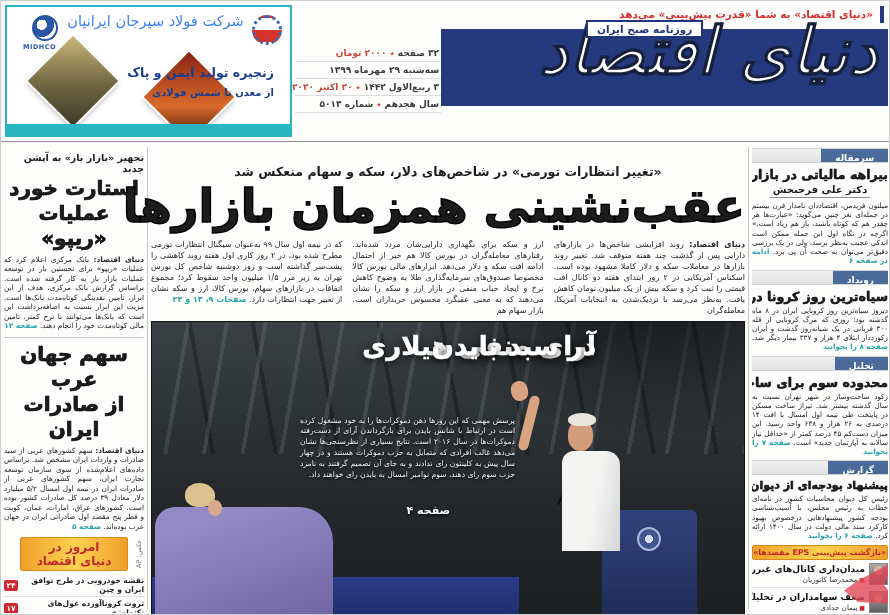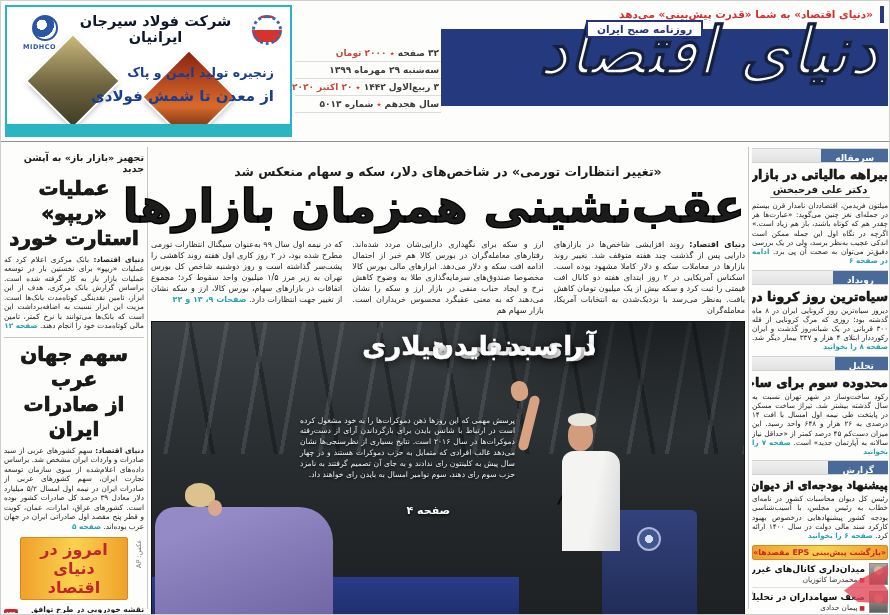--- a/index.html
+++ b/index.html
@@ -7,34 +7,34 @@
   .page {
     position:relative; width:890px; height:615px; margin:0 auto;
     background:#fdfdfc; overflow:hidden; direction:rtl;
     font-family:"DejaVu Sans", sans-serif; color:#1c1c1c;
     border:1px solid #cfcfcf;
   }
   
   .ad { position:absolute; left:4px; top:4px; width:287px; height:132px;
         border:2px solid #2ab5c2; background:#fff; overflow:hidden; }
   .ad-title { position:absolute; top:6px; right:46px; left:60px; text-align:center;
-        color:#0f172a; font-weight:bold; font-size:14.5px; }
+        color:#3b82f6; font-weight:normal; font-size:14.5px; }
   .ad-logo-m { position:absolute; left:16px; top:8px; width:44px; text-align:left; }
   .ad-globe { width:26px; height:26px; margin:0 auto; border-radius:50%;
         border:2px solid #2b56a4;
         background:radial-gradient(circle at 35% 35%, #ffffff 0 25%, #2b56a4 26% 60%, #ffffff 61% 100%); }
   .ad-logo-m .t { font-size:6.5px; font-weight:bold; color:#2b56a4; letter-spacing:.5px; margin-top:2px; }
   .ad-logo-g { position:absolute; right:8px; top:8px; width:30px; height:30px; border-radius:50%;
         border:3px dotted #3a66b0; background:linear-gradient(180deg,#ffffff 50%, #d6332c 50%); }
   .diamond { position:absolute; width:64px; height:64px; transform:rotate(45deg);
         box-shadow:0 0 0 2px #fff, 2px 2px 6px rgba(0,0,0,.35); }
   .d1 { left:34px; top:42px; background:linear-gradient(135deg,#c9b97a,#6f6440 55%,#3f3a26); }
   .d2 { left:150px; top:58px; background:linear-gradient(135deg,#8a2413,#d96a2a 60%,#3c120a); }
   .ad-l1 { position:absolute; right:16px; top:58px; color:#1a3e8f; font-weight:bold; font-size:12.5px; }
-  .ad-l2 { position:absolute; right:16px; top:80px; color:#1a3e8f; font-weight:bold; font-size:15px;margin-left:48px; }
+  .ad-l2 { position:absolute; right:16px; top:80px; color:#1a3e8f; font-weight:bold; font-size:10px;margin-left:48px; }
   .ad-strip { position:absolute; left:0; right:0; bottom:0; height:11px; background:#2ab5c2; }
 
   .tagline { position:absolute; right:16px; top:7px; color:#d62e2e; font-weight:bold; font-size:10.5px; }
   .tagline-bar { position:absolute; right:5px; top:5px; width:4px; height:17px; background:#253a7e; }
   .masthead-band { position:absolute; left:440px; top:28px; width:447px; height:77px; background:#253a7e; }
   .masthead-title { position:absolute; right:10px; top:-16px; font-size:66px; font-weight:bold;
         font-style:italic; color:#ffffff; -webkit-text-stroke:1.2px #14203e; white-space:nowrap;
         text-shadow:0 0 1px #14203e; }
   .badge { position:absolute; left:585px; top:19px; background:#fff; border:2px solid #22357c;
         color:#22357c; font-weight:bold; font-size:10.5px; padding:1px 9px; z-index:3; }
@@ -52,21 +52,21 @@
   
   .leftcol { position:absolute; left:3px; top:145px; width:140px; height:467px; overflow:hidden; }
   .lc-kicker { font-size:9.5px; font-weight:bold; margin:6px 0 2px; }
   .lc-h { text-align:center; font-size:20px; font-weight:bold; line-height:1.25;
           -webkit-text-stroke:.7px #000; }
   .lc-body { font-size:7.3px; line-height:1.3; text-align:justify; margin-top:4px; color:#222; }
   .plink { color:#29a3ae; font-weight:bold; }
   .lc-div { border-top:1px solid #c4c4c4; margin:6px 0 4px; }
   .banner { background:linear-gradient(90deg,#f0a02c,#fbd24f 50%,#f0a02c);
           border:1px solid #d28b1e; border-radius:2px; text-align:center;
-          color:#c0272d; font-weight:bold; font-size:16px; padding:2px 12px; margin:6px 16px 3px; }
+          color:#c0272d; font-weight:bold; font-size:12px; padding:2px 12px; margin:6px 16px 3px; }
   .toc-row { display:flex; align-items:center; justify-content:space-between;
           border-bottom:1px solid #e3e3e3; padding:2px 0; }
   .toc-title { font-size:7.6px; font-weight:bold; color:#222; text-align:right; flex:1; }
   .toc-num { flex:none; width:14px; height:11px; background:#cf2630; color:#fff; font-size:7.5px;
           font-weight:bold; text-align:center; line-height:11px; border-radius:2px; margin-right:3px; }
 
   
   .center { position:absolute; left:150px; top:143px; width:594px; height:469px; }
   .kicker { text-align:center; font-size:12.5px; font-weight:bold; margin-top:20px; }
   .headline { text-align:center; font-size:46px; font-weight:bold; line-height:1.1;
@@ -190,22 +190,22 @@
     </div>
   </div>
 
   <div class="hrule"></div>
   <div class="vrule v1"></div>
   <div class="vrule v2"></div>
 
   <aside class="leftcol">
     <div class="lc-kicker">تجهیز «بازار باز» به آپشن جدید</div>
     <div class="lc-h">
+      <div>استارت خورد</div>
       <div>عملیات «ریپو»</div>
-      <div>استارت خورد</div>
     </div>
     <p class="lc-body"><b>دنیای اقتصاد:</b> <span>بانک مرکزی اعلام کرد که عملیات «ریپو» برای نخستین بار در توسعه عملیات بازار باز به کار گرفته شده است. براساس گزارش بانک مرکزی، هدف از این ابزار، تامین نقدینگی کوتاه‌مدت بانک‌ها است. مزیت این ابزار نسبت به اضافه‌برداشت این است که بانک‌ها می‌توانند با نرخ کمتر، تامین مالی کوتاه‌مدت خود را انجام دهند.</span> <span class="plink">صفحه ۱۲</span></p>
 
     <div class="lc-div"></div>
 
     <div class="lc-h">
       <div>سهم جهان عرب</div>
       <div>از صادرات ایران</div>
     </div>
     <p class="lc-body"><b>دنیای اقتصاد:</b> <span>سهم کشورهای عربی از سبد صادرات و واردات ایران مشخص شد. براساس داده‌های اعلام‌شده از سوی سازمان توسعه تجارت ایران، سهم کشورهای عربی از صادرات ایران در نیمه اول امسال ۵/۲ میلیارد دلار معادل ۳۹ درصد کل صادرات کشور بوده است. کشورهای عراق، امارات، عمان، کویت و قطر پنج مقصد اول صادراتی ایران در جهان عرب بوده‌اند.</span> <span class="plink">صفحه ۵</span></p>

